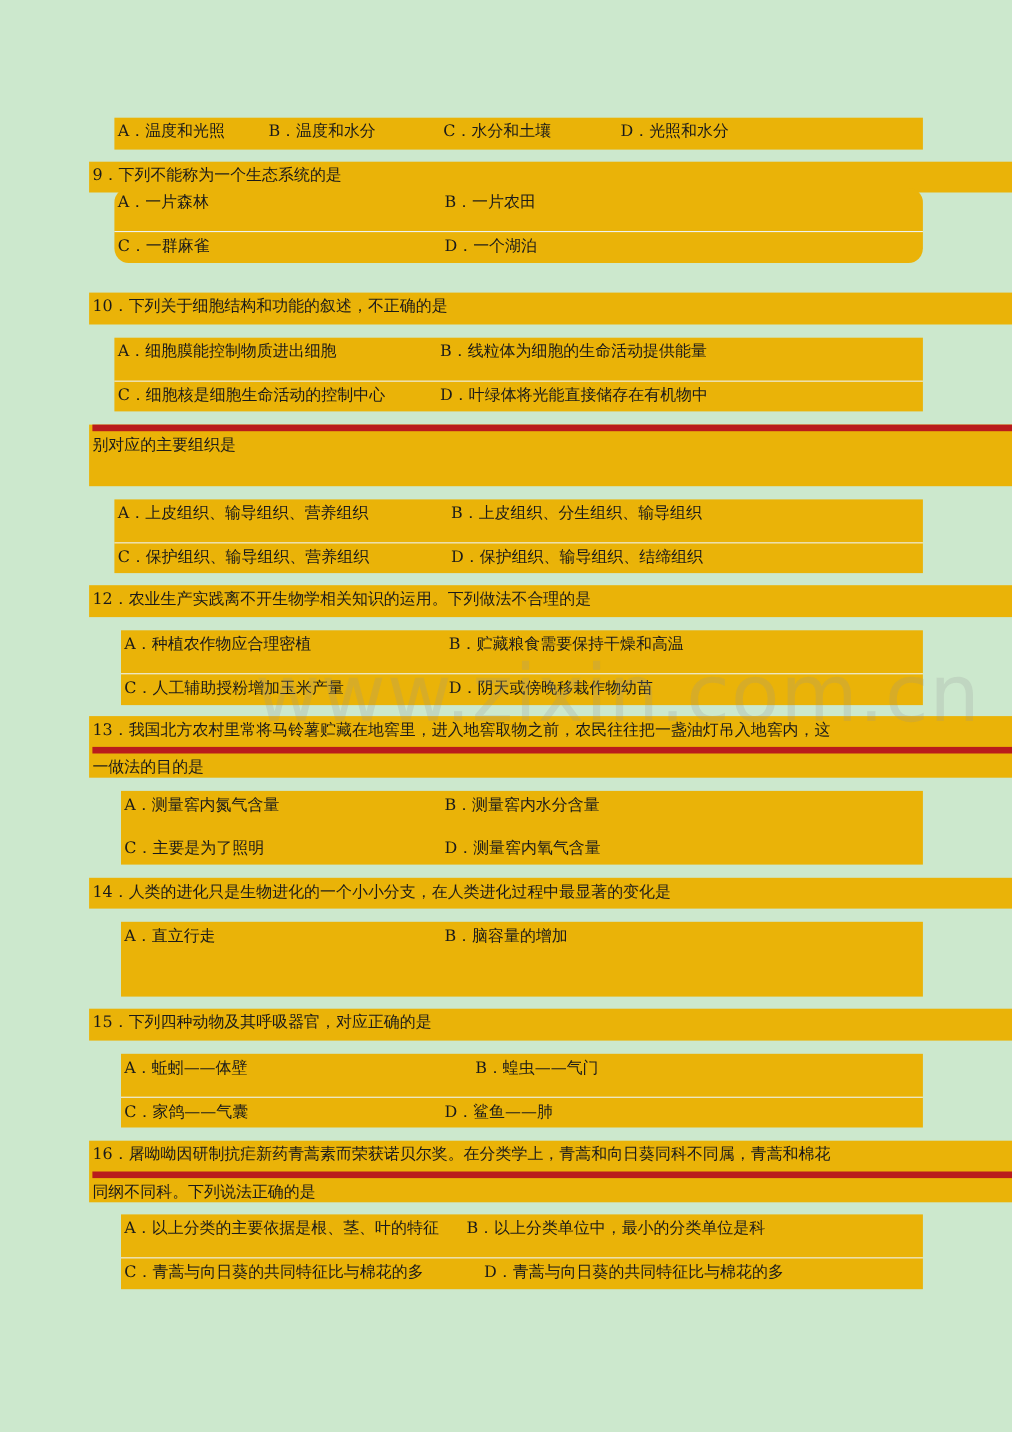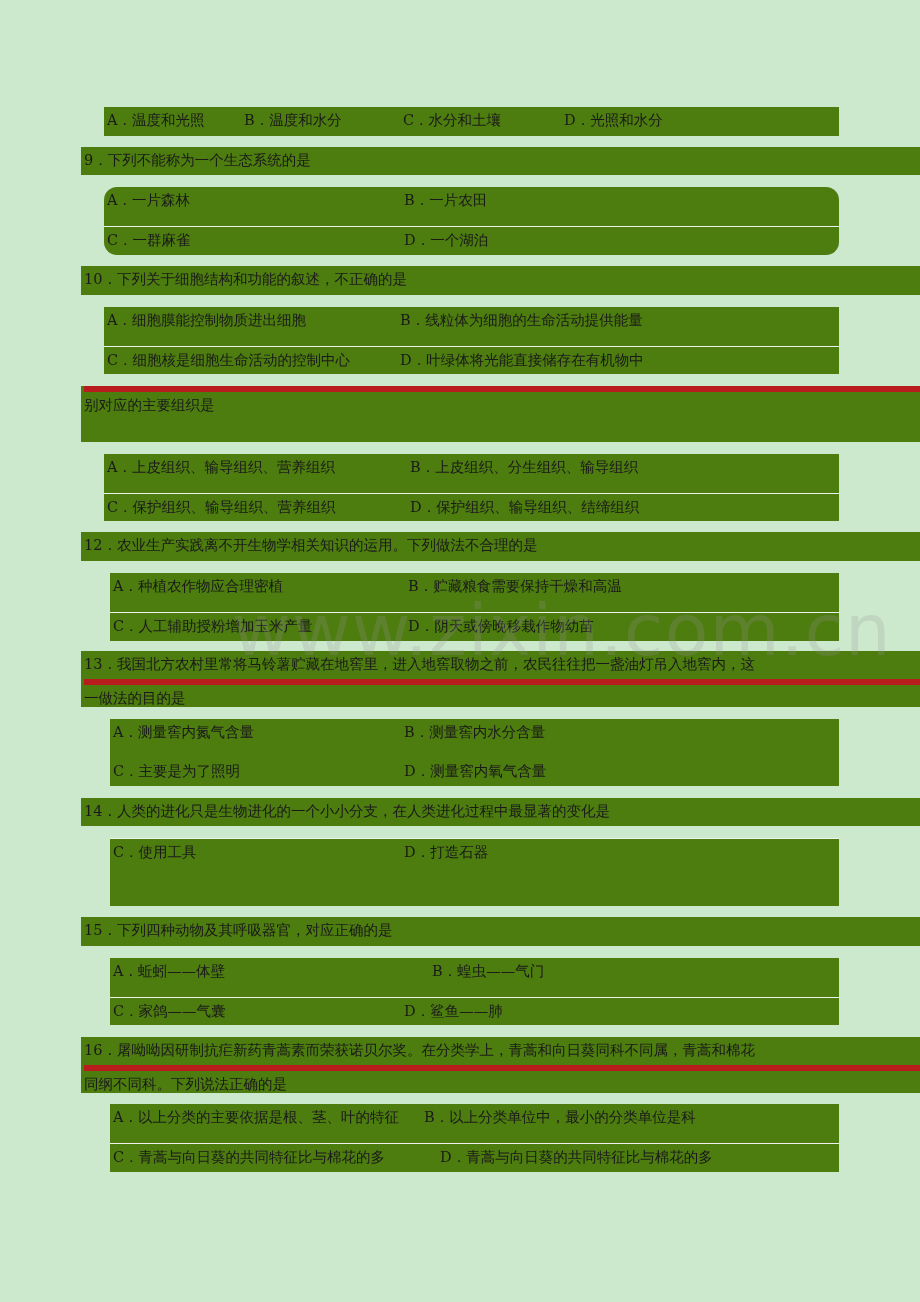--- a/index.html
+++ b/index.html
@@ -10,21 +10,21 @@
       width: 920px;
       height: 1302px;
       background: #cce8cd;
       position: relative;
       overflow: hidden;
       font-family: "DejaVu Serif", "Liberation Serif", serif;
       color: #1a1a1a;
     }
     .box {
       position: absolute;
-      background: #4d7c0f;
+      background: #eab308;
       font-size: 14.5px;
       line-height: 27px;
       box-sizing: border-box;
     }
     .qbox {
       left: 81px;
       width: 856px;
       padding-left: 3px;
     }
     .obox {
@@ -78,21 +78,21 @@
     <span class="opt" style="left:140px;">B．温度和水分</span>
     <span class="opt" style="left:299px;">C．水分和土壤</span>
     <span class="opt" style="left:460px;">D．光照和水分</span>
   </div>
 </div>
 
 <div class="box qbox" style="top:147px; height:28px;">
   <div class="qline only">9．下列不能称为一个生态系统的是</div>
 </div>
 
-<div class="box obox" style="left:104px; top:187px; height:68px;border-radius:13px;">
+<div class="box obox" style="left:104px; top:171px; height:68px;border-radius:13px;">
   <div class="row">
     <span class="opt" style="left:3px;">A．一片森林</span>
     <span class="opt" style="left:300px;">B．一片农田</span>
   </div>
   <div class="row line2" style="height:28px;">
     <span class="opt" style="left:3px;">C．一群麻雀</span>
     <span class="opt" style="left:300px;">D．一个湖泊</span>
   </div>
 </div>
 
@@ -155,23 +155,23 @@
     <span class="opt" style="left:3px;">C．主要是为了照明</span>
     <span class="opt" style="left:294px;">D．测量窖内氧气含量</span>
   </div>
 </div>
 
 <div class="box qbox" style="top:798px; height:28px;">
   <div class="qline only">14．人类的进化只是生物进化的一个小小分支，在人类进化过程中最显著的变化是</div>
 </div>
 
 <div class="box obox" style="left:110px; top:838px; height:68px;">
-  <div class="row line2" style="height:28px;">
-    <span class="opt" style="left:3px;">C．使用工具</span>
-    <span class="opt" style="left:294px;">D．打造石器</span>
+  <div class="row">
+    <span class="opt" style="left:3px;">A．直立行走</span>
+    <span class="opt" style="left:294px;">B．脑容量的增加</span>
   </div>
 </div>
 
 <div class="box qbox" style="top:917px; height:29px;">
   <div class="qline only">15．下列四种动物及其呼吸器官，对应正确的是</div>
 </div>
 
 <div class="box obox" style="left:110px; top:958px; height:67px;">
   <div class="row">
     <span class="opt" style="left:3px;">A．蚯蚓——体壁</span>

